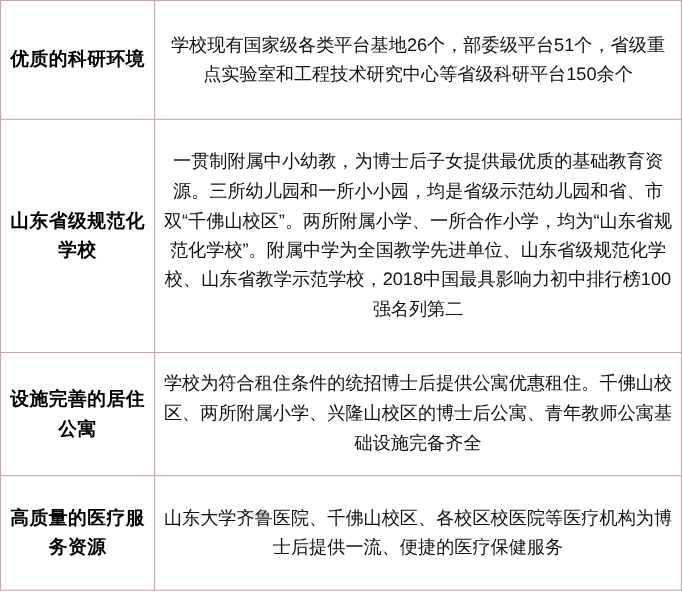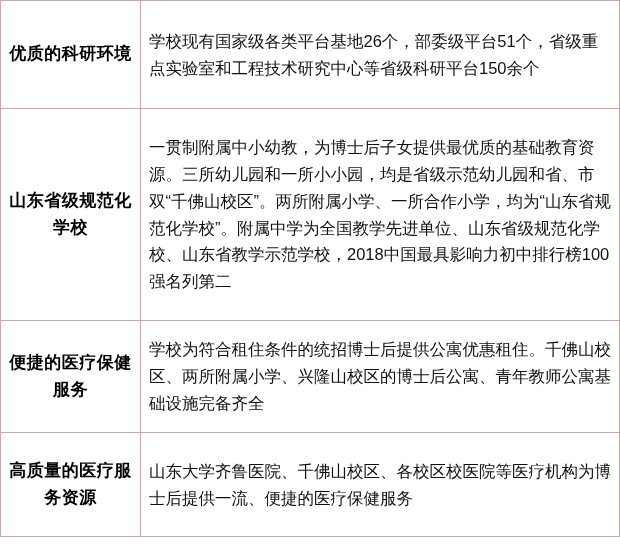--- a/index.html
+++ b/index.html
@@ -50,20 +50,21 @@
   }
   .row-1 td { height: 108px; }
   .row-2 td { height: 212px; }
   .row-3 td { height: 112px; }
   .row-4 td { height: 104px; }
   .label-inner {
     display: block;
   }
   .desc-inner {
     display: block;
+    text-align: center;
   }
 </style>
 </head>
 <body>
 
 <div class="sheet">
   <table class="benefits">
     <tbody>
       <tr class="row-1">
         <td class="label">
@@ -76,21 +77,21 @@
       <tr class="row-2">
         <td class="label">
           <span class="label-inner">山东省级规范化学校</span>
         </td>
         <td class="desc">
           <span class="desc-inner">一贯制附属中小幼教，为博士后子女提供最优质的基础教育资源。三所幼儿园和一所小小园，均是省级示范幼儿园和省、市双“千佛山校区”。两所附属小学、一所合作小学，均为“山东省规范化学校”。附属中学为全国教学先进单位、山东省级规范化学校、山东省教学示范学校，2018中国最具影响力初中排行榜100强名列第二</span>
         </td>
       </tr>
       <tr class="row-3">
         <td class="label">
-          <span class="label-inner">便捷的医疗保健服务</span>
+          <span class="label-inner">设施完善的居住公寓</span>
         </td>
         <td class="desc">
           <span class="desc-inner">学校为符合租住条件的统招博士后提供公寓优惠租住。千佛山校区、两所附属小学、兴隆山校区的博士后公寓、青年教师公寓基础设施完备齐全</span>
         </td>
       </tr>
       <tr class="row-4">
         <td class="label">
           <span class="label-inner">高质量的医疗服务资源</span>
         </td>
         <td class="desc">

